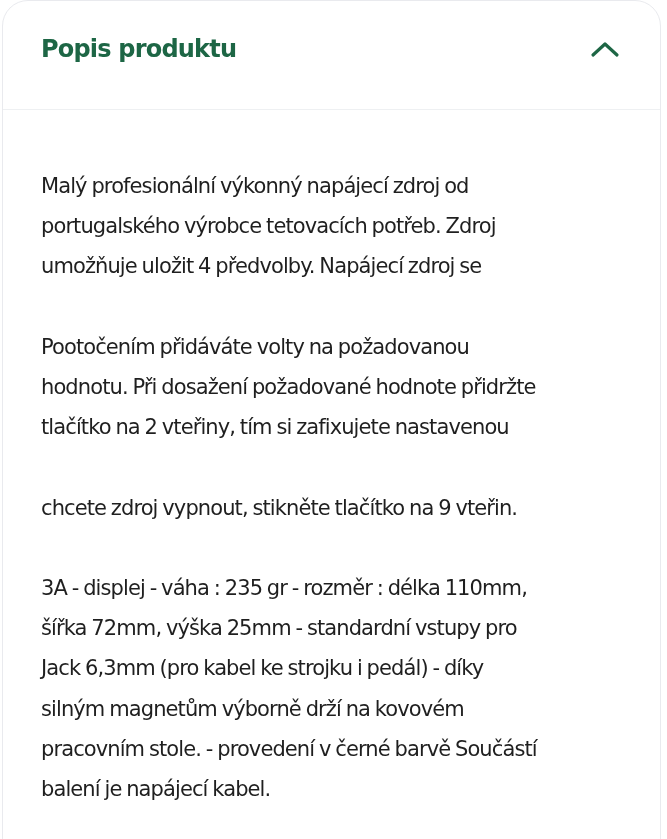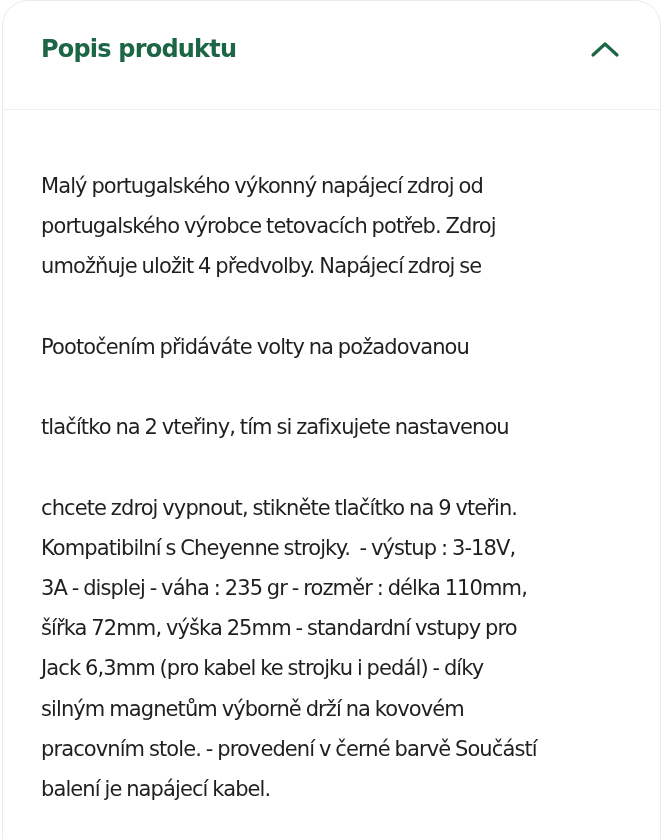--- a/index.html
+++ b/index.html
@@ -72,30 +72,30 @@
   <div class="card-header">
     <span class="card-title">Popis produktu</span>
     <span class="chevron">
       <svg width="30" height="18" viewBox="0 0 30 18">
         <polyline points="3,15 15,4 27,15" fill="none" stroke="#1d6645" stroke-width="3.2" stroke-linecap="round" stroke-linejoin="round"></polyline>
       </svg>
     </span>
   </div>
   <div class="card-body">
     <p class="description">
-      <span>Malý portugalského výkonný napájecí zdroj od</span><br>
+      <span>Malý profesionální výkonný napájecí zdroj od</span><br>
       <span>portugalského výrobce tetovacích potřeb. Zdroj</span><br>
       <span>umožňuje uložit 4 předvolby. Napájecí zdroj se</span><br>
       <br>
       <span>Pootočením přidáváte volty na požadovanou</span><br>
-      <br>
+      <span>hodnotu. Při dosažení požadované hodnote přidržte</span><br>
       <span>tlačítko na 2 vteřiny, tím si zafixujete nastavenou</span><br>
       <br>
       <span>chcete zdroj vypnout, stikněte tlačítko na 9 vteřin.</span><br>
-      <span style="white-space:pre">Kompatibilní s Cheyenne strojky.  - výstup : 3-18V,</span><br>
+      <br>
       <span>3A - displej - váha : 235 gr - rozměr : délka 110mm,</span><br>
       <span>šířka 72mm, výška 25mm - standardní vstupy pro</span><br>
       <span>Jack 6,3mm (pro kabel ke strojku i pedál) - díky</span><br>
       <span>silným magnetům výborně drží na kovovém</span><br>
       <span>pracovním stole. - provedení v černé barvě Součástí</span><br>
       <span>balení je napájecí kabel.</span>
     </p>
   </div>
 </div>
 

